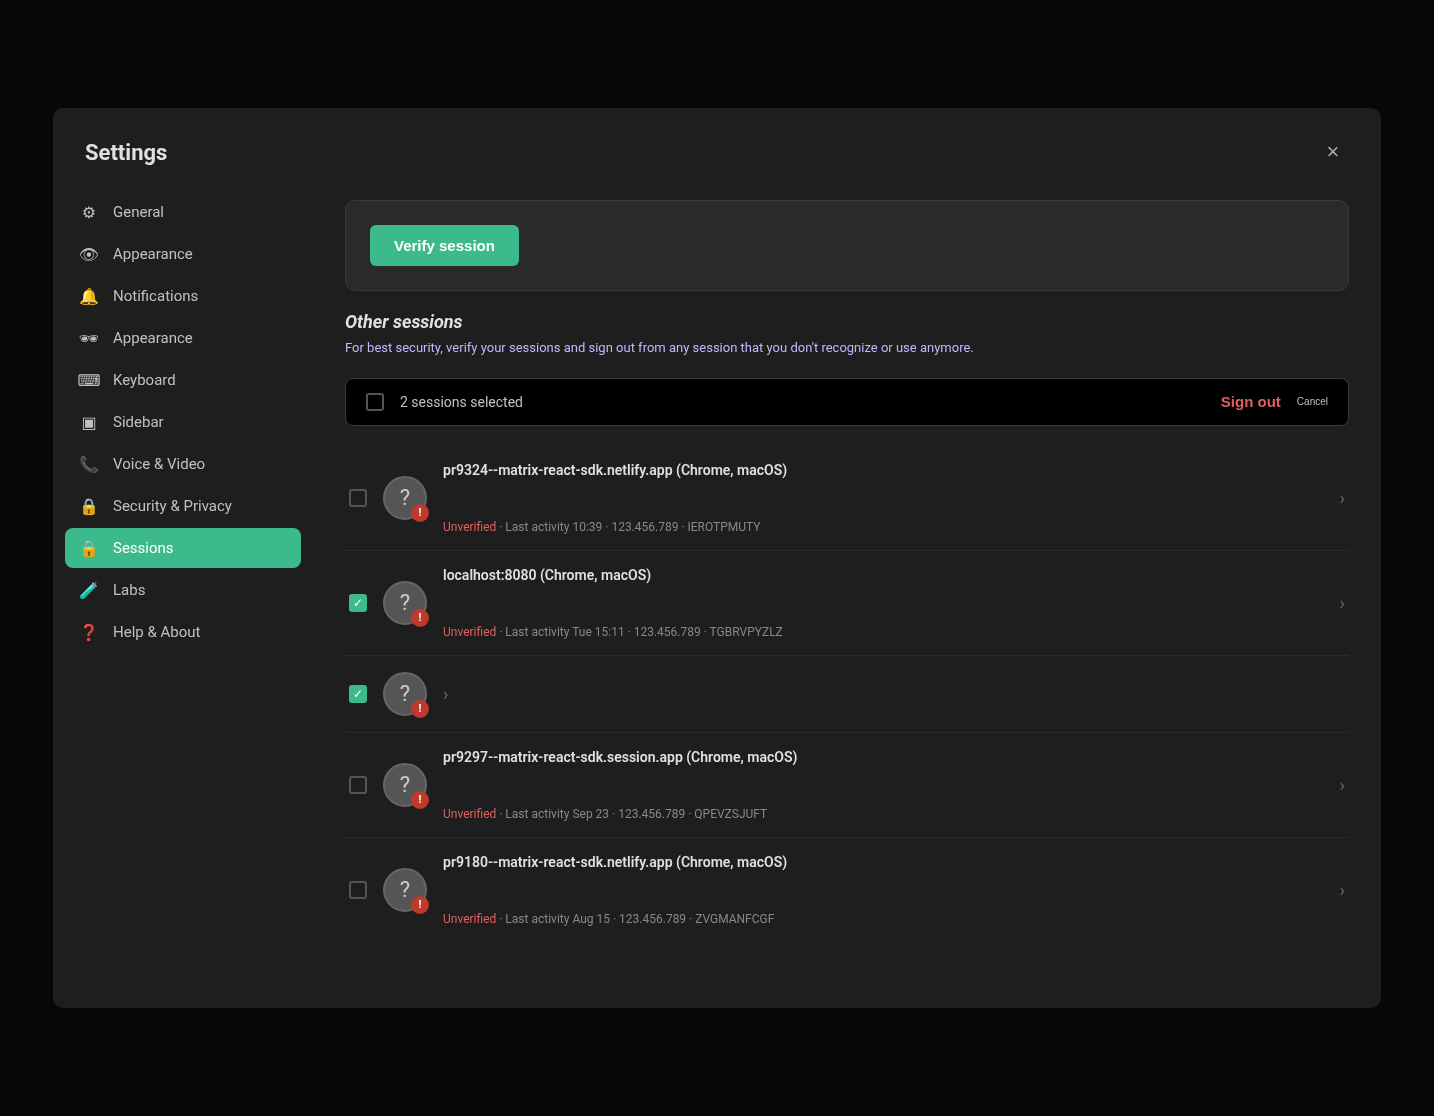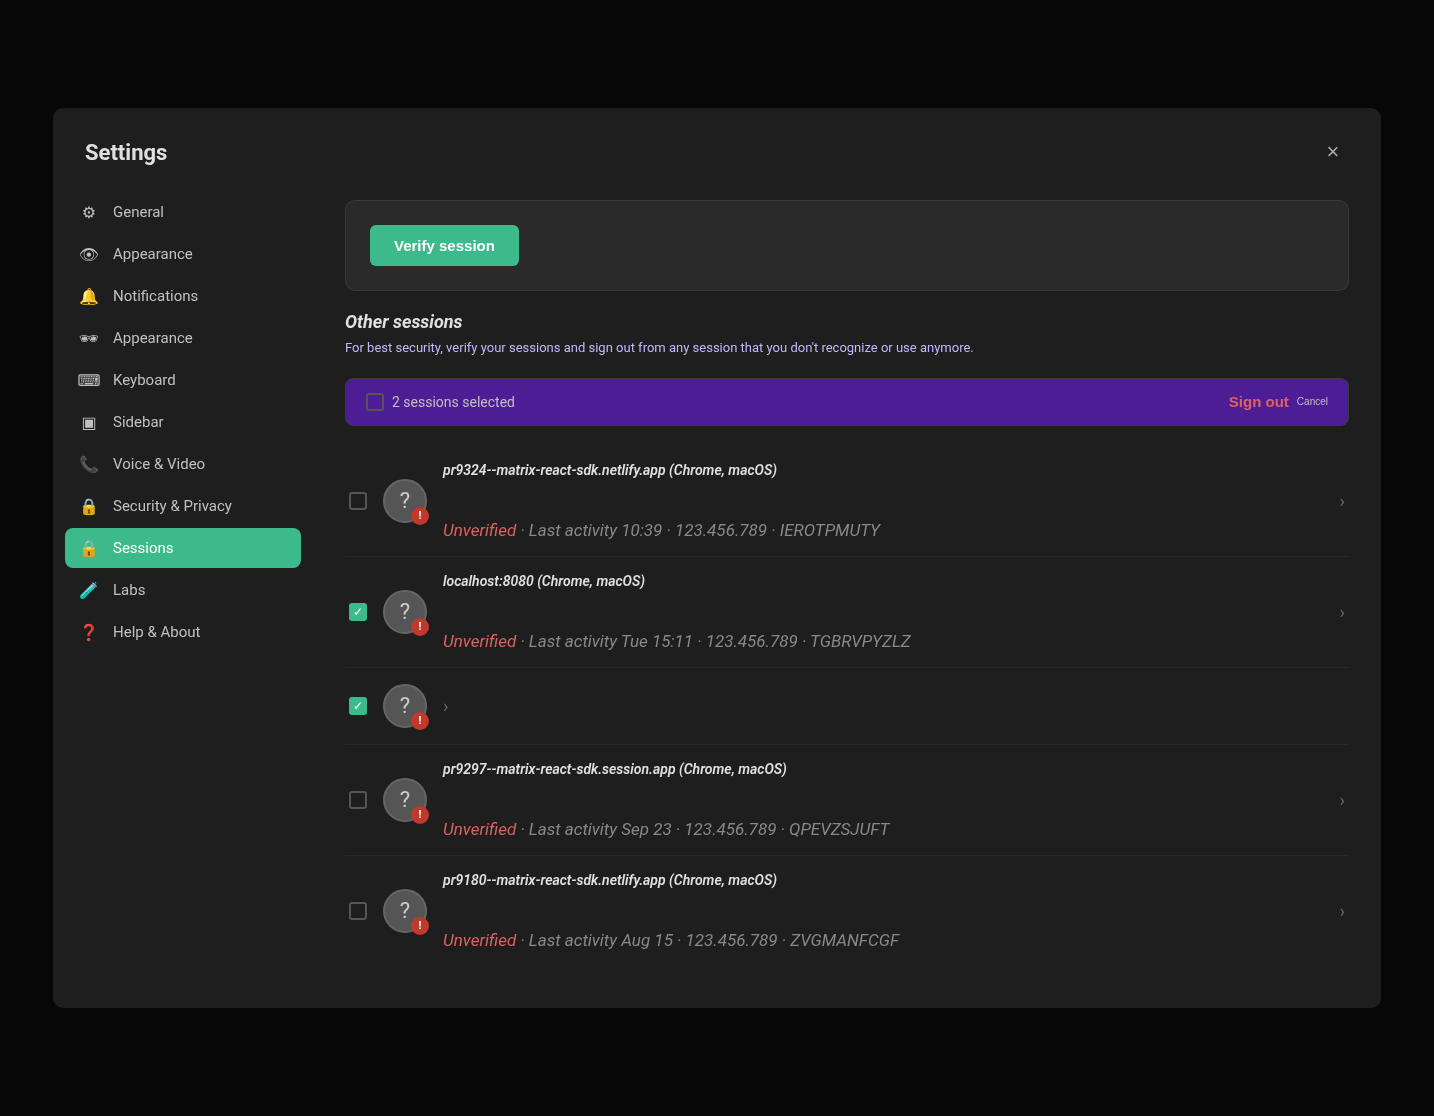--- a/index.html
+++ b/index.html
@@ -125,27 +125,27 @@
       color: #e0e0e0;
       margin-bottom: 6px;
       font-style: italic;
     }
     .section-desc {
       font-size: 13px;
       color: #c4b5fd;
       line-height: 1.5;
     }
     .sessions-toolbar {
-      background: #4c1d95;
+      background: #000000;
       border: 1px solid #3a3a3a;
       border-radius: 8px;
       padding: 14px 20px;
       display: flex;
       align-items: center;
-      gap: 8px;
+      gap: 16px;
     }
     .sessions-toolbar .count {
       flex: 1;
       color: #c0c0c0;
       font-size: 14px;
     }
     .sign-out-btn {
       background: none;
       border: none;
       color: #e06060;
@@ -221,30 +221,29 @@
       border-radius: 50%;
       display: flex;
       align-items: center;
       justify-content: center;
       font-size: 11px;
       color: white;
       font-weight: bold;
     }
     .session-info {
       flex: 1;
-      font-style: italic;
     }
     .session-name {
       font-size: 14px;
       font-weight: 600;
       color: #e0e0e0;
       margin-bottom: 3px;
     }
     .session-meta {
-      font-size: 17px;
+      font-size: 12px;
       color: #888;
       margin-top: 42px;
     }
     .session-meta .unverified {
       color: #e06060;
     }
     .chevron {
       color: #666;
       font-size: 18px;
       flex-shrink: 0;

